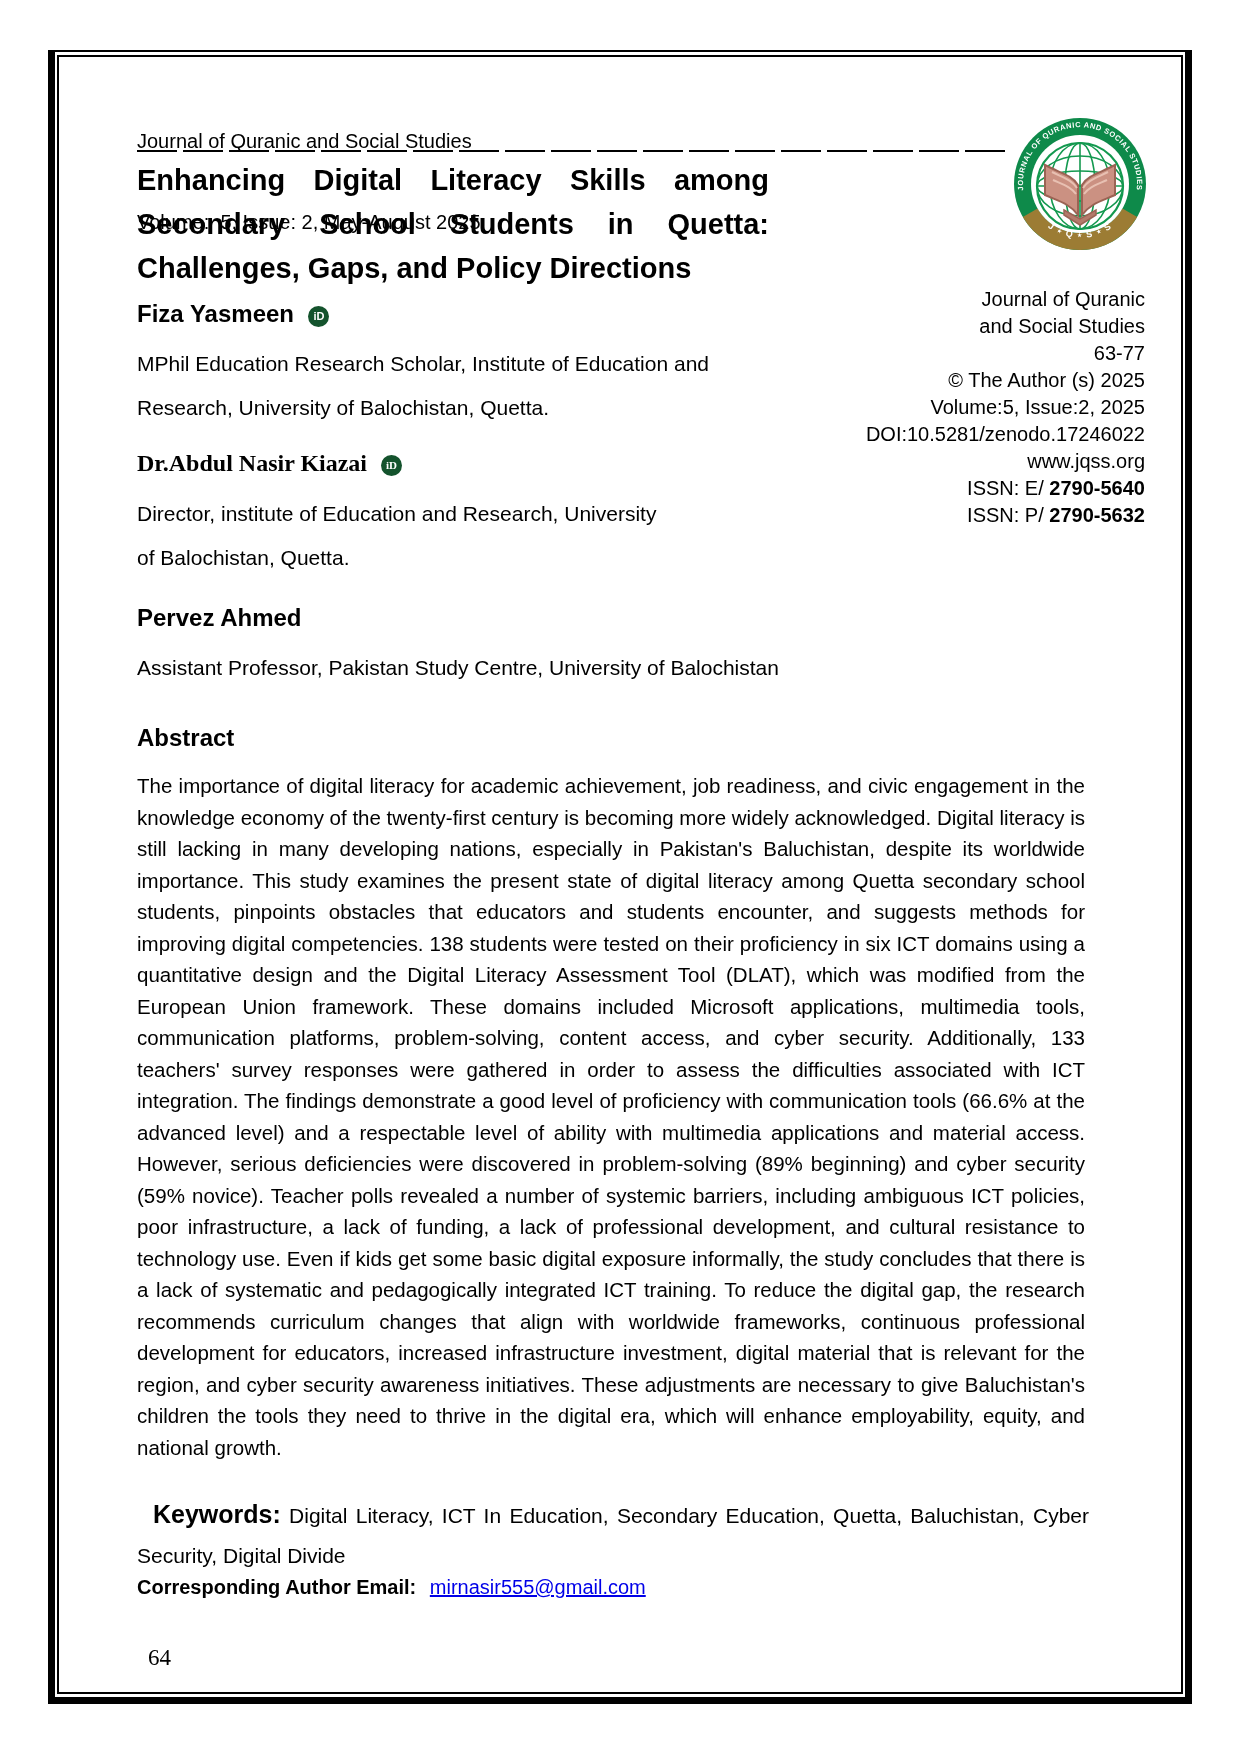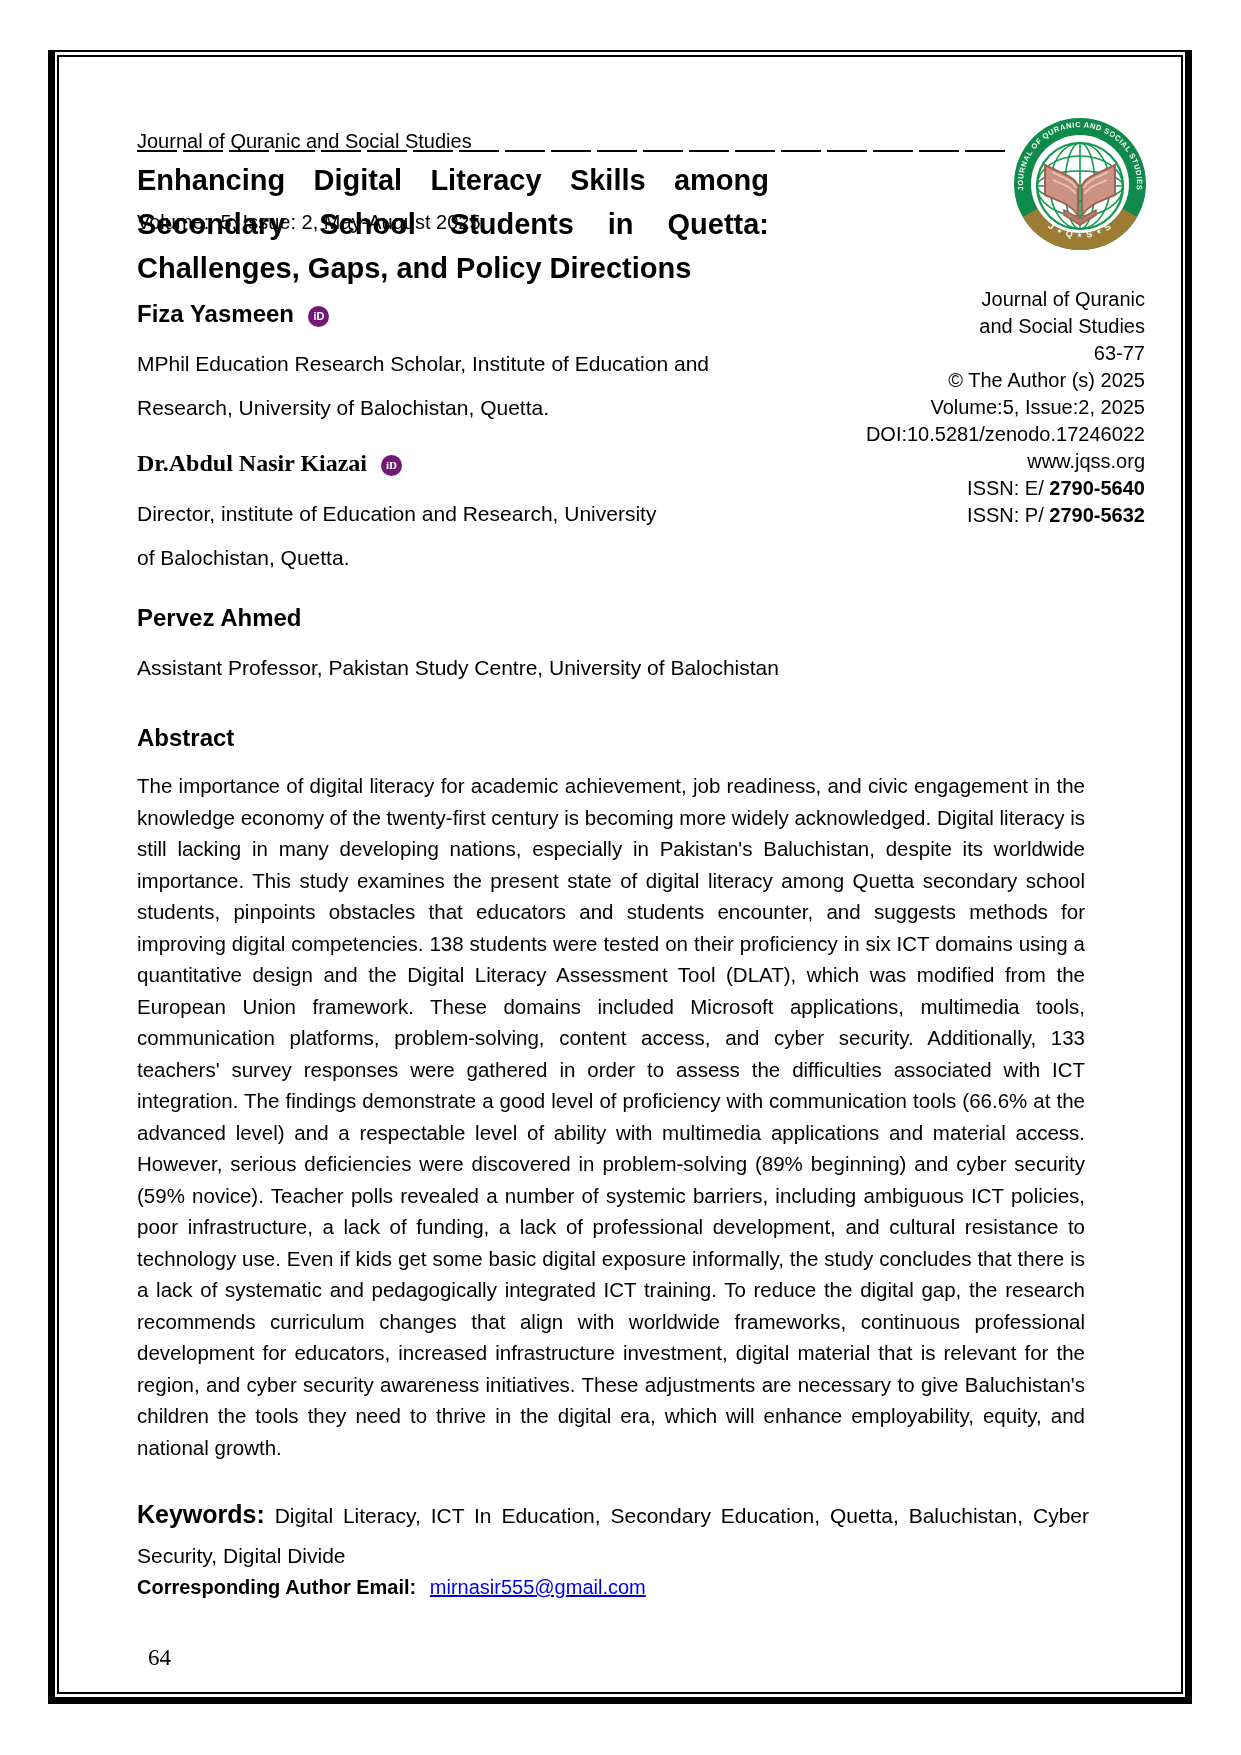--- a/index.html
+++ b/index.html
@@ -26,33 +26,33 @@
 
   .title {
     left:137px; top:158px; width:632px;
     font-size:29px; font-weight:bold; line-height:44px;
     text-align:justify;
   }
 
   .author-name { font-size:24px; font-weight:bold; display:inline-block; }
   .orcid {
     display:inline-block; width:21px; height:21px; border-radius:50%;
-    background:#701a75; color:#fff; font-size:11px; font-weight:bold;
+    background:#14532d; color:#fff; font-size:11px; font-weight:bold;
     text-align:center; line-height:21px; vertical-align:2px; margin-left:10px;
   }
   .affil { font-size:21px; line-height:44px; }
 
   .abstract-heading { left:137px; top:724px; font-size:24px; font-weight:bold; }
   .abstract-body {
     left:137px; top:770px; width:948px; height:726px; overflow:hidden;
     font-size:20.5px; line-height:31.5px; text-align:justify;
   }
 
   .keywords { left:137px; top:1494px; width:952px; font-size:21px; line-height:40px; text-align:justify; }
-  .keywords .kw-label { font-size:25px; font-weight:bold; }
+  .keywords .kw-label { font-size:25px; font-weight:bold;margin-left:16px; }
 
   .correspond { left:137px; top:1576px; font-size:20px; }
   .correspond .c-label { font-weight:bold; }
   .correspond a { color:#0000e8; margin-left:8px; }
 
   .page-number { left:148px; top:1645px; font-family:"Liberation Serif", serif; font-size:23px; }
 
   .journal-info {
     right:96px; top:286px; width:420px;
     font-size:20px; line-height:27px; text-align:right;

